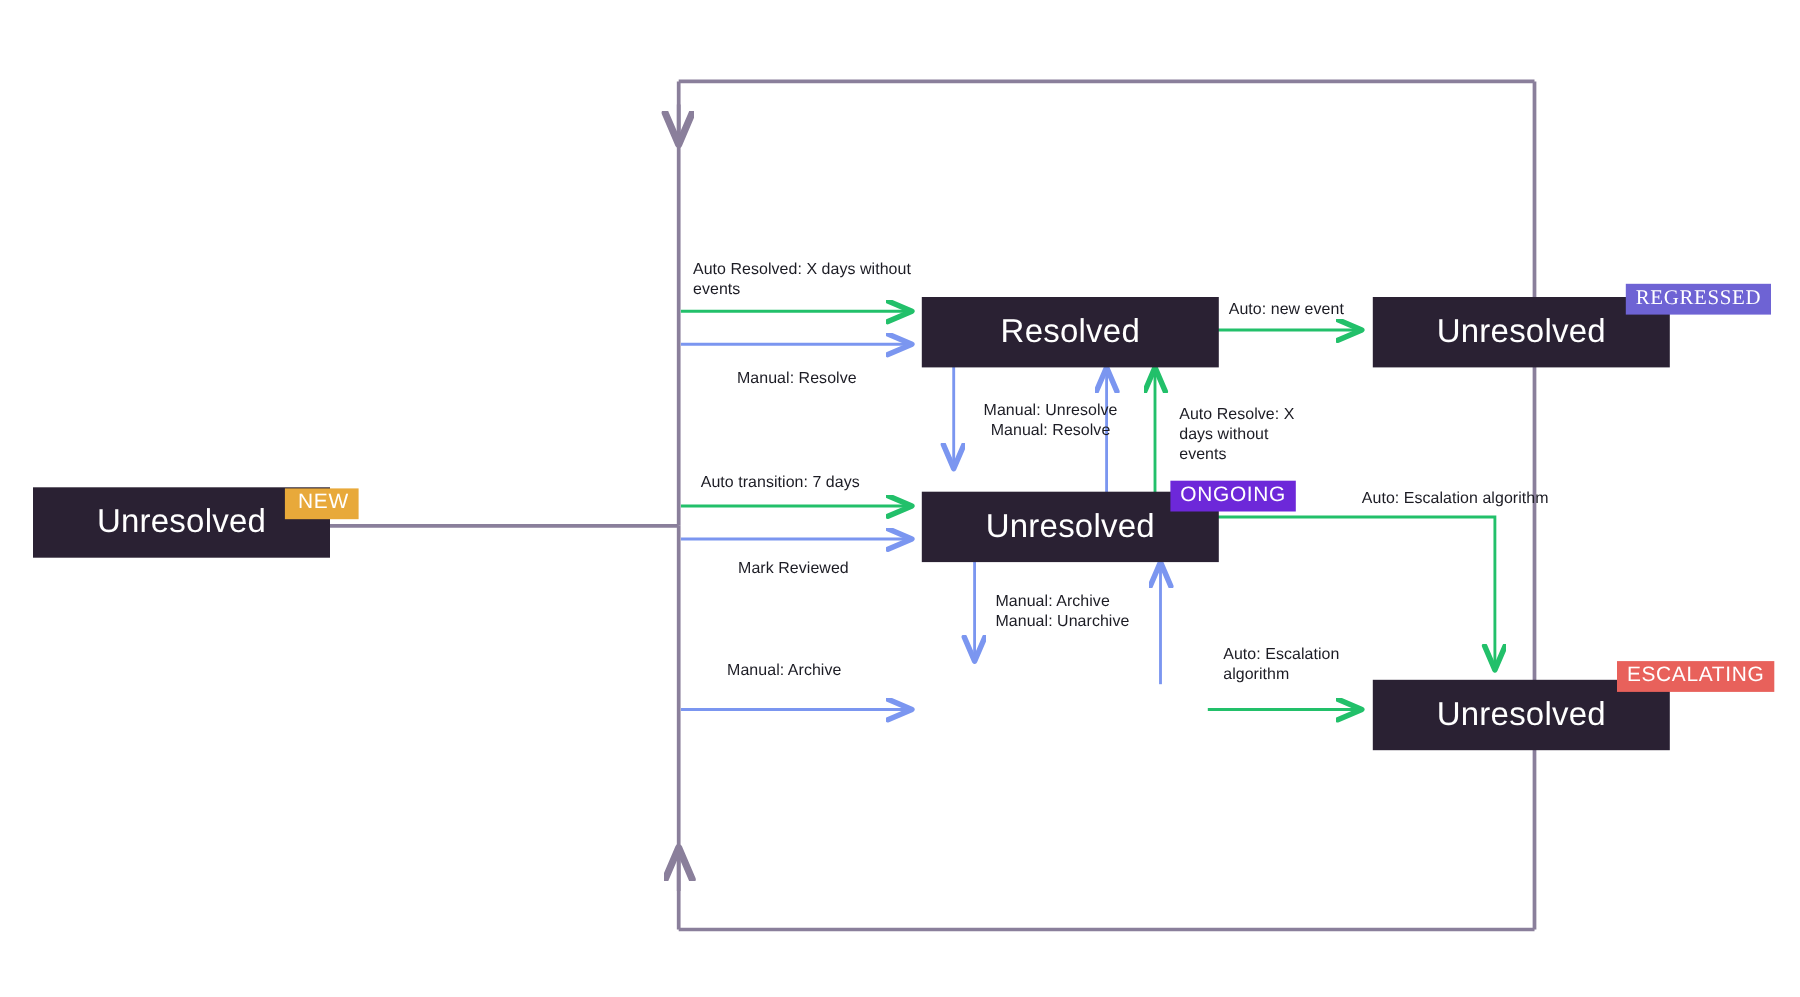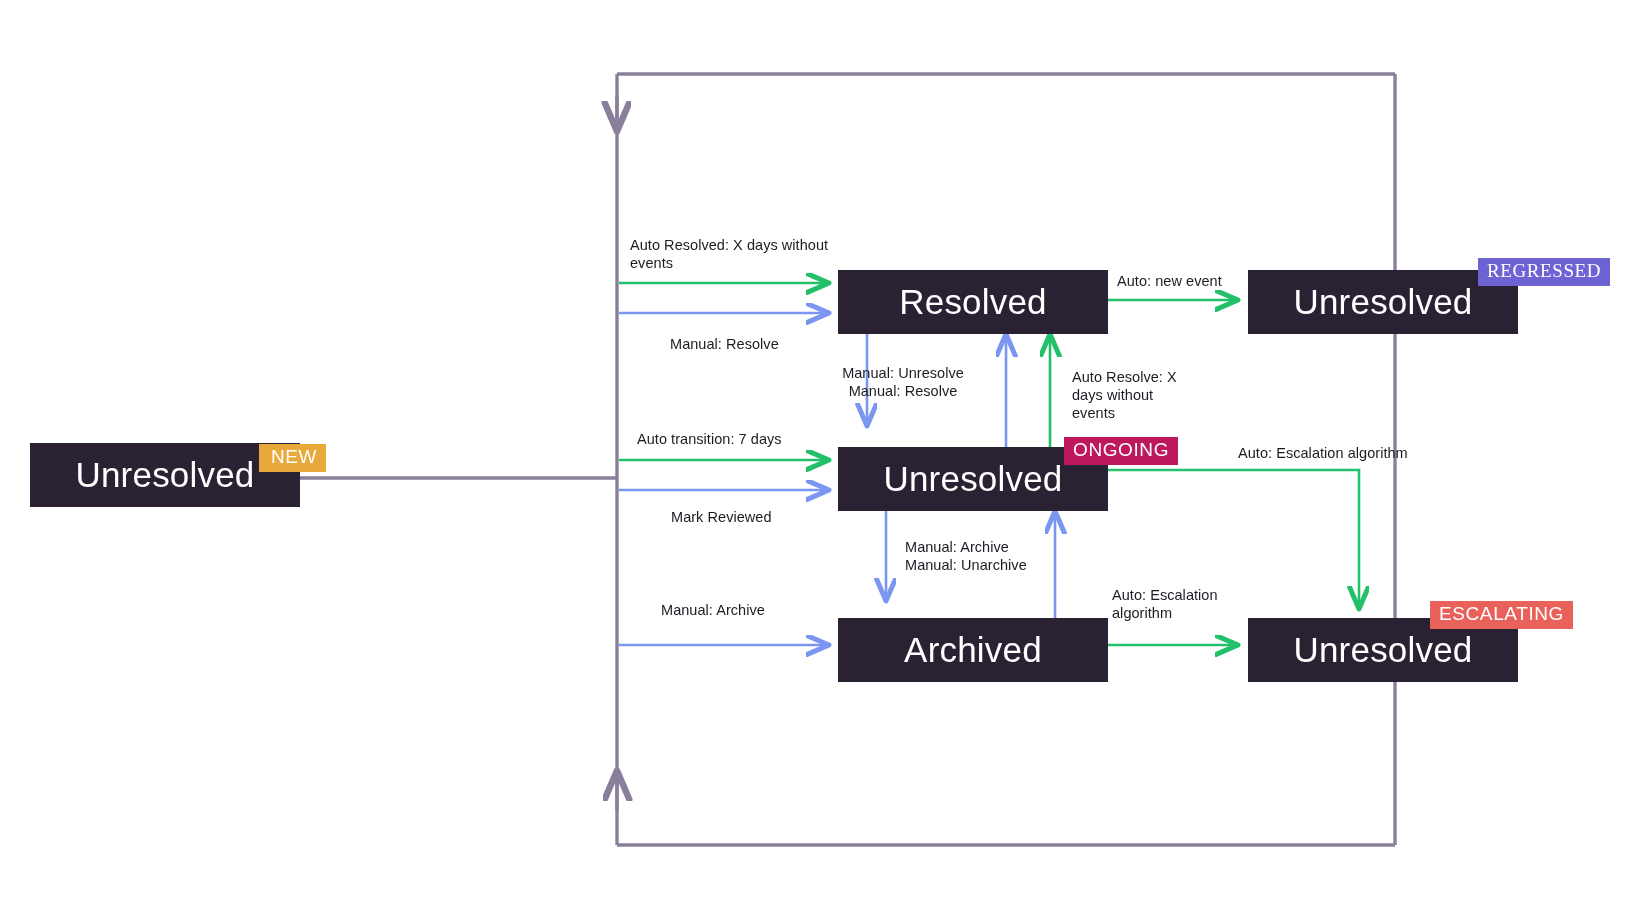--- a/index.html
+++ b/index.html
@@ -27,38 +27,38 @@
     height: 906px;
     pointer-events: none;
   }
   .state-box {
     position: absolute;
     background: #2a2133;
     color: #ffffff;
     display: flex;
     align-items: center;
     justify-content: center;
-    font-size: 35px;
+    font-size: 30px;
     font-weight: 400;
     letter-spacing: 0.2px;
     box-sizing: border-box;
   }
   .badge {
     position: absolute;
     color: #ffffff;
     font-size: 19px;
     letter-spacing: 0.6px;
     padding: 3px 9px 5px 9px;
     box-sizing: border-box;
     white-space: nowrap;
     line-height: 1.05;
   }
   .badge-new      { background: #e8a93a; padding-left: 12px; }
   .badge-regressed{ background: #6e63d4; font-family: Liberation Serif, serif; }
-  .badge-ongoing  { background: #be185d; }
+  .badge-ongoing  { background: #6d28d9; }
   .badge-escalating{background: #e8615b; }
 
   .edge-label {
     position: absolute;
     color: #1c1c24;
     font-size: 14.5px;
     line-height: 1.25;
     white-space: pre-line;
     letter-spacing: 0.05px;
   }
@@ -170,39 +170,36 @@
     <span>REGRESSED</span>
   </div>
 
   <div class="state-box" style="left:838px; top:447px; width:270px; height:64px;">
     <span>Unresolved</span>
   </div>
   <div class="badge badge-ongoing" style="left:1064px; top:437px;">
     <span>ONGOING</span>
   </div>
 
-  <div class="state-box" style="left:838px; top:618px; width:270px; height:64px;">
-    <span>Archived</span>
-  </div>
 
   <div class="state-box" style="left:1248px; top:618px; width:270px; height:64px;">
     <span>Unresolved</span>
   </div>
-  <div class="badge badge-escalating" style="left:1430px; top:601px;">
+  <div class="badge badge-escalating" style="left:1470px; top:601px;">
     <span>ESCALATING</span>
   </div>
 
   <div class="edge-label" style="left:630px; top:236px; width:210px;">Auto Resolved: X days without
 events</div>
 
   <div class="edge-label" style="left:670px; top:335px; width:200px;">Manual: Resolve</div>
 
   <div class="edge-label" style="left:1117px; top:272px; width:160px;">Auto: new event</div>
 
-  <div class="edge-label" style="left:823px; top:364px; width:160px; text-align:center;">Manual: Unresolve
+  <div class="edge-label" style="left:875px; top:364px; width:160px; text-align:center;">Manual: Unresolve
 Manual: Resolve</div>
 
   <div class="edge-label" style="left:1072px; top:368px; width:112px;">Auto Resolve: X
 days without
 events</div>
 
   <div class="edge-label" style="left:637px; top:430px; width:230px;">Auto transition: 7 days</div>
 
   <div class="edge-label" style="left:671px; top:508px; width:180px;">Mark Reviewed</div>
 

